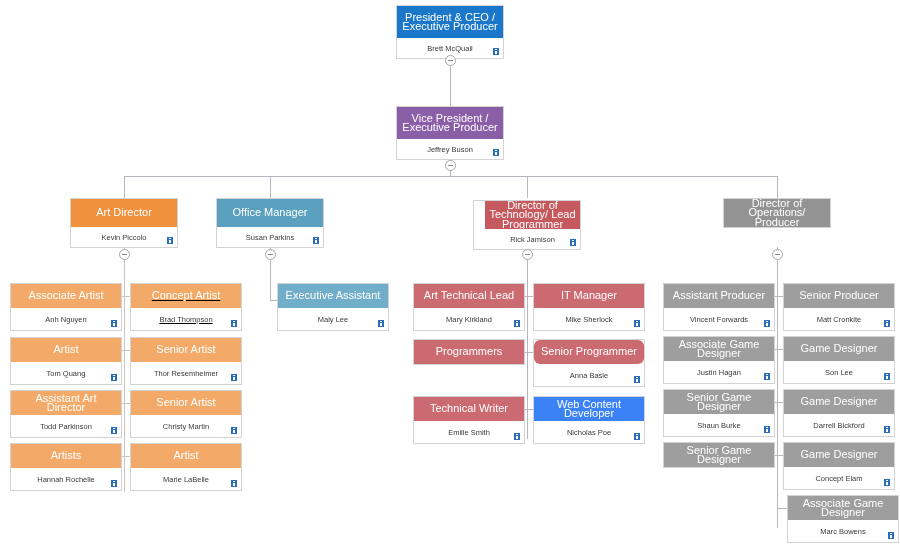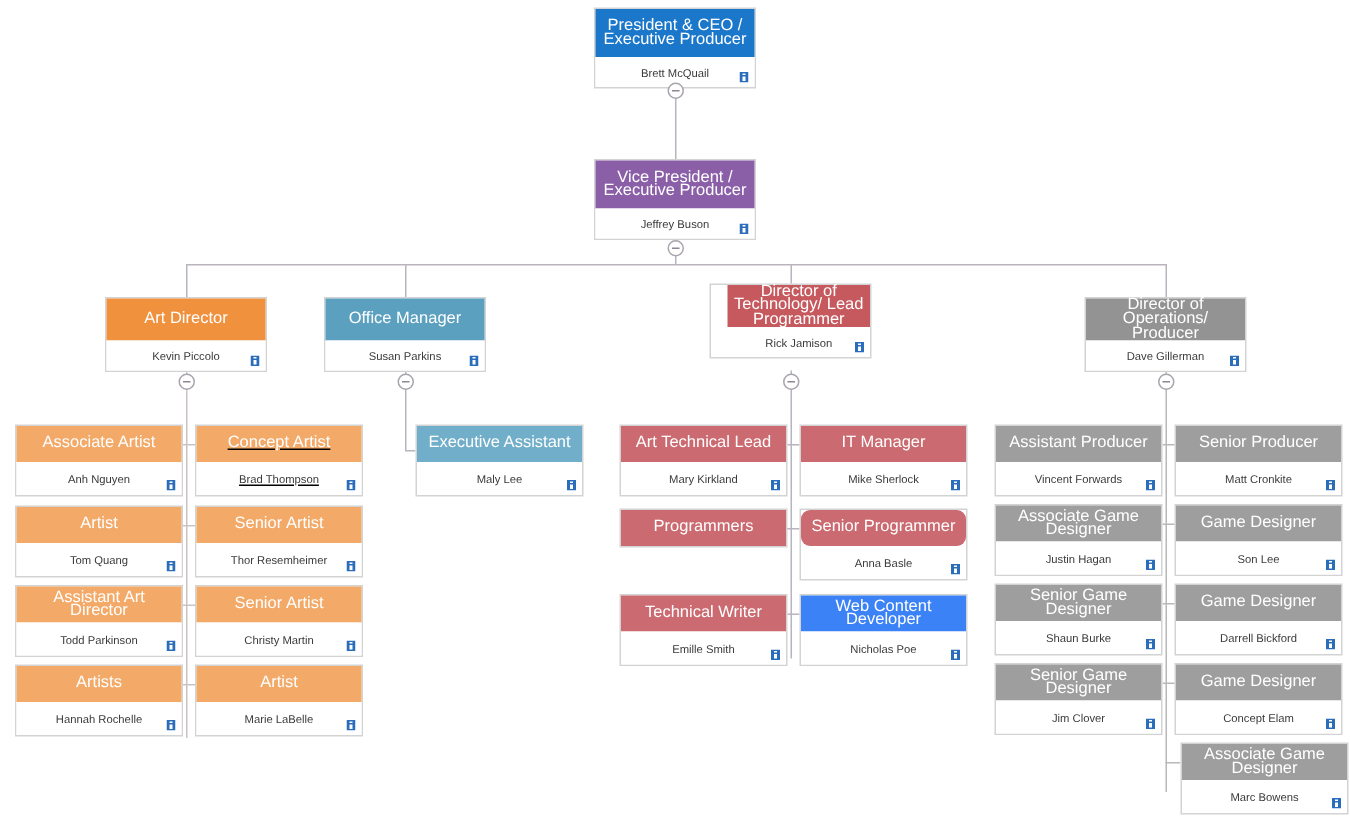--- a/index.html
+++ b/index.html
@@ -195,46 +195,36 @@
       <span class="info-icon">
           <svg width="6" height="7" viewBox="0 0 6 7">
             <rect x="0" y="0" width="6" height="7" fill="#2a6ebb"></rect>
             <rect x="2" y="1" width="2" height="1" fill="#ffffff"></rect>
             <rect x="2" y="3" width="2" height="3" fill="#ffffff"></rect>
           </svg>
         </span>
     </div>
   </div>
 
-  <div class="node n-dir" style="left:473px; top:189px;padding-left:11px;">
+  <div class="node n-dir" style="left:473px; top:200px;padding-left:11px;">
     <div class="node-title" style="background:#c5595e;">Director of Technology/ Lead Programmer</div>
     <div class="node-body">
       <span>Rick Jamison</span>
       <span class="info-icon">
           <svg width="6" height="7" viewBox="0 0 6 7">
             <rect x="0" y="0" width="6" height="7" fill="#2a6ebb"></rect>
             <rect x="2" y="1" width="2" height="1" fill="#ffffff"></rect>
             <rect x="2" y="3" width="2" height="3" fill="#ffffff"></rect>
           </svg>
         </span>
     </div>
   </div>
 
   <div class="node n-dir" style="left:723px; top:198px;">
     <div class="node-title" style="background:#939393;">Director of Operations/ Producer</div>
-    <div class="node-body">
-      <span>Dave Gillerman</span>
-      <span class="info-icon">
-          <svg width="6" height="7" viewBox="0 0 6 7">
-            <rect x="0" y="0" width="6" height="7" fill="#2a6ebb"></rect>
-            <rect x="2" y="1" width="2" height="1" fill="#ffffff"></rect>
-            <rect x="2" y="3" width="2" height="3" fill="#ffffff"></rect>
-          </svg>
-        </span>
-    </div>
   </div>
 
   <div class="node n-leaf" style="left:10px; top:283px;">
     <div class="node-title" style="background:#f3a967;">Associate Artist</div>
     <div class="node-body">
       <span>Anh Nguyen</span>
       <span class="info-icon">
           <svg width="6" height="7" viewBox="0 0 6 7">
             <rect x="0" y="0" width="6" height="7" fill="#2a6ebb"></rect>
             <rect x="2" y="1" width="2" height="1" fill="#ffffff"></rect>
@@ -499,30 +489,20 @@
             <rect x="0" y="0" width="6" height="7" fill="#2a6ebb"></rect>
             <rect x="2" y="1" width="2" height="1" fill="#ffffff"></rect>
             <rect x="2" y="3" width="2" height="3" fill="#ffffff"></rect>
           </svg>
         </span>
     </div>
   </div>
 
   <div class="node n-leaf" style="left:663px; top:442px;">
     <div class="node-title" style="background:#9e9e9e;">Senior Game Designer</div>
-    <div class="node-body">
-      <span>Jim Clover</span>
-      <span class="info-icon">
-          <svg width="6" height="7" viewBox="0 0 6 7">
-            <rect x="0" y="0" width="6" height="7" fill="#2a6ebb"></rect>
-            <rect x="2" y="1" width="2" height="1" fill="#ffffff"></rect>
-            <rect x="2" y="3" width="2" height="3" fill="#ffffff"></rect>
-          </svg>
-        </span>
-    </div>
   </div>
   <div class="node n-leaf" style="left:783px; top:442px;">
     <div class="node-title" style="background:#9e9e9e;">Game Designer</div>
     <div class="node-body">
       <span>Concept Elam</span>
       <span class="info-icon">
           <svg width="6" height="7" viewBox="0 0 6 7">
             <rect x="0" y="0" width="6" height="7" fill="#2a6ebb"></rect>
             <rect x="2" y="1" width="2" height="1" fill="#ffffff"></rect>
             <rect x="2" y="3" width="2" height="3" fill="#ffffff"></rect>

